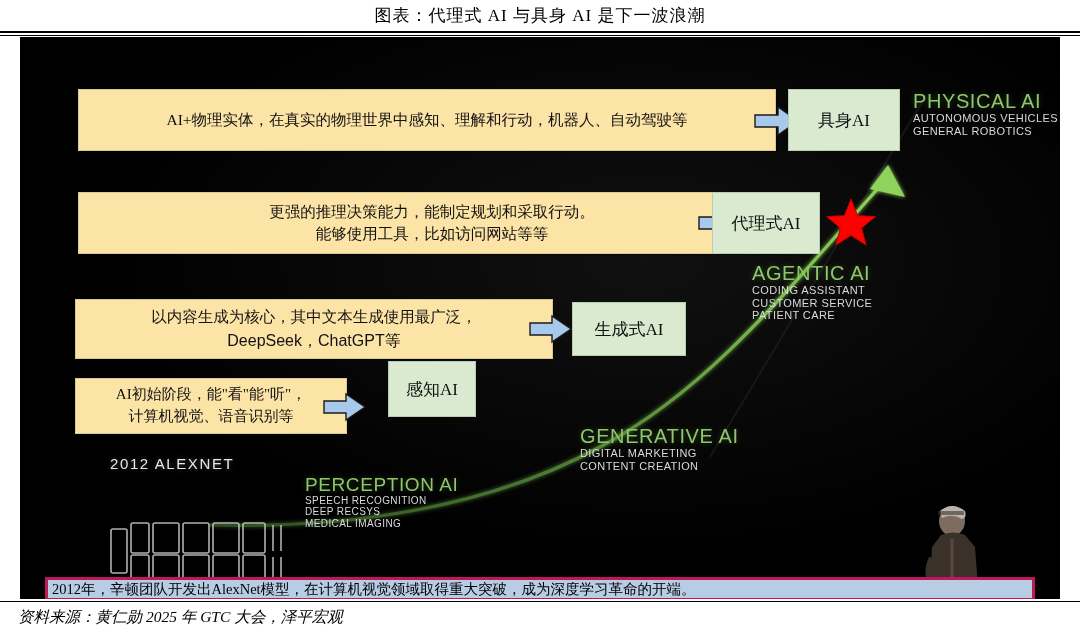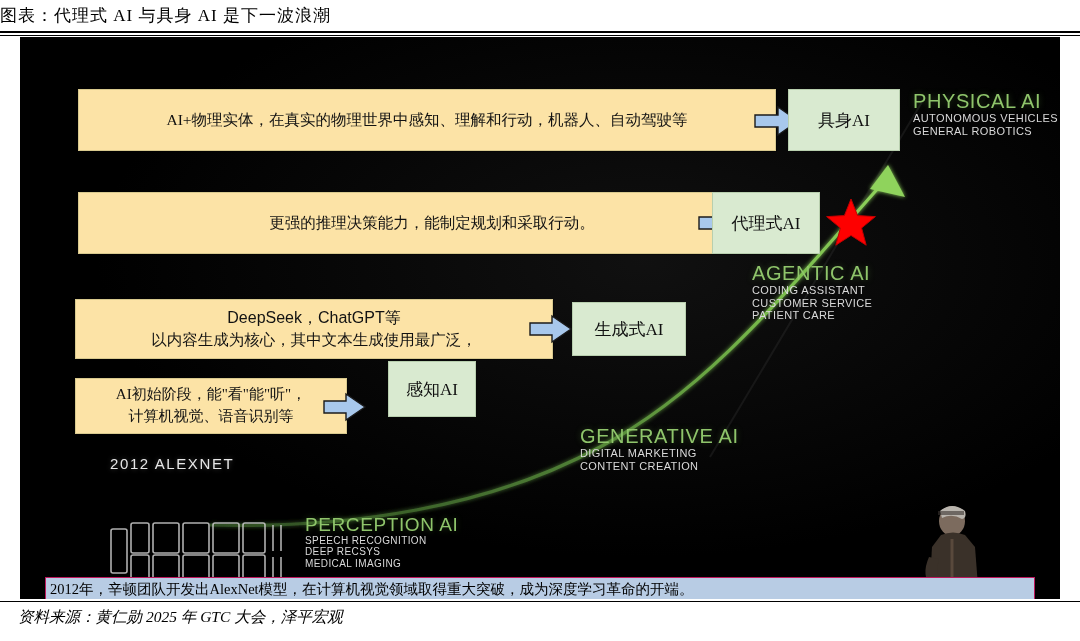--- a/index.html
+++ b/index.html
@@ -6,20 +6,21 @@
   body{
     width:1080px;height:641px;
     background:#ffffff;
     font-family:"Liberation Serif","DejaVu Serif",serif;
     overflow:hidden;
     position:relative;
   }
   
   #title{
     position:absolute;left:0;top:4px;width:1080px;
+    text-align:center;
     font-family:"Liberation Serif","DejaVu Serif",serif;
     font-size:17px;color:#000;letter-spacing:1px;
     white-space:nowrap;
   }
   #rule-top{
     position:absolute;left:0;top:31px;width:1080px;height:1.5px;background:#000;
   }
   #rule-top2{
     position:absolute;left:0;top:34.5px;width:1080px;height:1px;background:#000;
   }
@@ -74,37 +75,37 @@
     line-height:1.12;
     white-space:nowrap;
   }
   .gcap .hd{
     color:#8fc56b;font-size:20px;letter-spacing:.6px;
     text-shadow:0 0 6px rgba(120,190,80,.35);
   }
   .gcap .sub{
     color:#d9d9d9;font-size:11px;letter-spacing:.4px;
   }
-  .gcap.small .hd{font-size:17px;margin-top:40px;}
+  .gcap.small .hd{font-size:17px;}
   .gcap.small .sub{font-size:10px;}
 
   
   #alexnet-label{
     position:absolute;z-index:5;
     color:#e6e6e6;
     font-family:"Liberation Sans","DejaVu Sans",sans-serif;
     font-size:15px;letter-spacing:1.6px;
     text-shadow:0 0 5px rgba(255,255,255,.25);
     white-space:nowrap;
   }
   
   #caption{
     position:absolute;z-index:8;
     background:#b8cce4;
-    border:1px solid #be185d;
+    border:3px solid #be185d;
     box-sizing:border-box;
     color:#000;
     font-family:"Liberation Serif","DejaVu Serif",serif;
     font-size:14.5px;
     display:flex;align-items:center;
     padding:0 4px;
     white-space:nowrap;
   }
   
   #rule-bottom{
@@ -199,20 +200,21 @@
   <div class="stage" style="left:768px;top:52px;width:112px;height:62px;">具身AI</div>
 
   <div class="gcap" style="left:893px;top:53px;">
     <div class="hd">PHYSICAL AI</div>
     <div class="sub">AUTONOMOUS VEHICLES</div>
     <div class="sub">GENERAL ROBOTICS</div>
   </div>
 
   <div class="desc" style="left:26px;top:155px;width:708px;height:62px;flex-direction:column;">
     <div>更强的推理决策能力，能制定规划和采取行动。</div>
+    <div>能够使用工具，比如访问网站等等</div>
   </div>
 
   <div class="barrow" style="left:678px;top:170px;">
     <svg width="46" height="32">
       <polygon points="1,10 24,10 24,2 44,16 24,30 24,22 1,22" fill="#a8c8ec" stroke="#1b1b1b" stroke-width="1.4"></polygon>
     </svg>
   </div>
 
   <div class="stage" style="left:692px;top:155px;width:108px;height:62px;">代理式AI</div>
 
@@ -223,22 +225,22 @@
   </div>
 
   <div class="gcap" style="left:732px;top:225px;">
     <div class="hd">AGENTIC AI</div>
     <div class="sub">CODING ASSISTANT</div>
     <div class="sub">CUSTOMER SERVICE</div>
     <div class="sub">PATIENT CARE</div>
   </div>
 
   <div class="desc" style="left:23px;top:262px;width:478px;height:60px;flex-direction:column;">
+    <div>以内容生成为核心，其中文本生成使用最广泛，</div>
     <div style="font-family:'Liberation Sans','DejaVu Sans',sans-serif;font-size:16px;">DeepSeek，ChatGPT等</div>
-    <div>以内容生成为核心，其中文本生成使用最广泛，</div>
   </div>
 
   <div class="barrow" style="left:509px;top:277px;">
     <svg width="44" height="30">
       <polygon points="1,9 23,9 23,2 42,15 23,28 23,21 1,21" fill="#a8c8ec" stroke="#1b1b1b" stroke-width="1.4"></polygon>
     </svg>
   </div>
 
   <div class="stage" style="left:552px;top:265px;width:114px;height:54px;">生成式AI</div>
 

